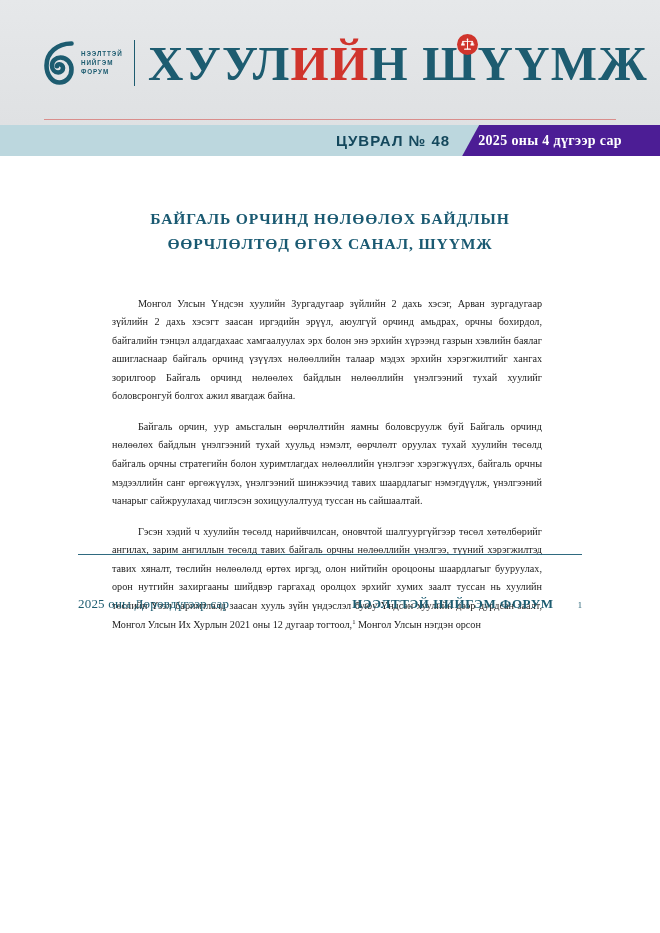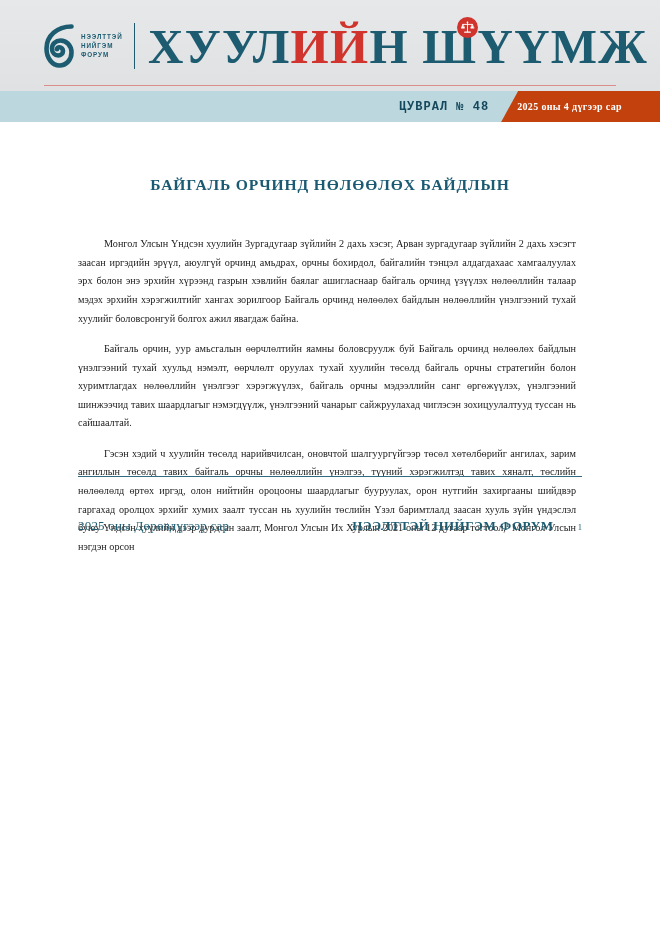--- a/index.html
+++ b/index.html
@@ -10,21 +10,21 @@
     background: #ffffff;
     font-family: "Liberation Serif", serif;
     overflow: hidden;
     position: relative;
   }
 
   
   .masthead {
     position: relative;
     width: 660px;
-    height: 91px;
+    height: 125px;
     background: linear-gradient(180deg, #e6e8ea 0%, #e2e4e6 55%, #dfe1e3 100%);
     display: flex;
     align-items: center;
     padding-left: 44px;
   }
   .logo-block {
     display: flex;
     align-items: center;
     gap: 7px;
     flex: 0 0 auto;
@@ -107,46 +107,46 @@
     height: 31px;
     background: #bcd7de;
     display: flex;
     align-items: stretch;
     justify-content: flex-end;
   }
   .series-left {
     display: flex;
     align-items: center;
     padding-right: 12px;
-    font-family: Liberation Mono, monospace;
-    font-size: 12px;
+    font-family: Liberation Sans, sans-serif;
+    font-size: 15px;
     font-weight: 700;
     letter-spacing: 1px;
     color: #14485c;
   }
   .series-right {
     position: relative;
-    background: #c2410c;
+    background: #4c1d95;
     color: #ffffff;
     display: flex;
     align-items: center;
     padding: 0 38px 0 16px;
     font-family: "Liberation Serif", serif;
-    font-size: 10px;
+    font-size: 14px;
     font-weight: 700;
     letter-spacing: 0.35px;
     clip-path: polygon(17px 0, 100% 0, 100% 100%, 0 100%);
     margin-left: 0;
   }
 
   
   .page {
     position: relative;
     width: 660px;
-    padding: 0 78px;
+    padding: 0 112px;
   }
   .doc-title {
     margin: 50px 0 0 0;
     text-align: center;
     font-family: "Liberation Serif", serif;
     font-size: 15.6px;
     font-weight: 700;
     color: #1a5a72;
     letter-spacing: 0.85px;
     line-height: 1.62;
@@ -252,20 +252,21 @@
 
 <div class="series-bar">
   <div class="series-left">ЦУВРАЛ № 48</div>
   <div class="series-right">2025 оны 4 дүгээр сар</div>
 </div>
 
 <main class="page">
 
   <h2 class="doc-title">
     <span>БАЙГАЛЬ ОРЧИНД НӨЛӨӨЛӨХ БАЙДЛЫН</span>
+    <span>ӨӨРЧЛӨЛТӨД ӨГӨХ САНАЛ, ШҮҮМЖ</span>
   </h2>
 
   <div class="body-copy">
     <p>Монгол Улсын Үндсэн хуулийн Зургадугаар зүйлийн 2 дахь хэсэг, Арван зургадугаар зүйлийн 2 дахь хэсэгт заасан иргэдийн эрүүл, аюулгүй орчинд амьдрах, орчны бохирдол, байгалийн тэнцэл алдагдахаас хамгаалуулах эрх болон энэ эрхийн хүрээнд газрын хэвлийн баялаг ашигласнаар байгаль орчинд үзүүлэх нөлөөллийн талаар мэдэх эрхийн хэрэгжилтийг хангах зорилгоор Байгаль орчинд нөлөөлөх байдлын нөлөөллийн үнэлгээний тухай хуулийг боловсронгуй болгох ажил явагдаж байна.</p>
     <p>Байгаль орчин, уур амьсгалын өөрчлөлтийн яамны боловсруулж буй Байгаль орчинд нөлөөлөх байдлын үнэлгээний тухай хуульд нэмэлт, өөрчлөлт оруулах тухай хуулийн төсөлд байгаль орчны стратегийн болон хуримтлагдах нөлөөллийн үнэлгээг хэрэгжүүлэх, байгаль орчны мэдээллийн санг өргөжүүлэх, үнэлгээний шинжээчид тавих шаардлагыг нэмэгдүүлж, үнэлгээний чанарыг сайжруулахад чиглэсэн зохицуулалтууд туссан нь сайшаалтай.</p>
     <p><span>Гэсэн хэдий ч хуулийн төсөлд нарийвчилсан, оновчтой шалгуургүйгээр төсөл хөтөлбөрийг ангилах, зарим ангиллын төсөлд тавих байгаль орчны нөлөөллийн үнэлгээ, түүний хэрэгжилтэд тавих хяналт, төслийн нөлөөлөлд өртөх иргэд, олон нийтийн ороцооны шаардлагыг бууруулах, орон нутгийн захиргааны шийдвэр гаргахад оролцох эрхийг хумих заалт туссан нь хуулийн төслийн Үзэл баримтлалд заасан хууль зүйн үндэслэл буюу Үндсэн хуулийн дээр дурдсан заалт, Монгол Улсын Их Хурлын 2021 оны 12 дугаар тогтоол,</span><sup class="fn-ref">1</sup><span> Монгол Улсын нэгдэн орсон</span></p>
   </div>
 
   <footer class="page-footer">
     <div class="footer-rule"></div>

